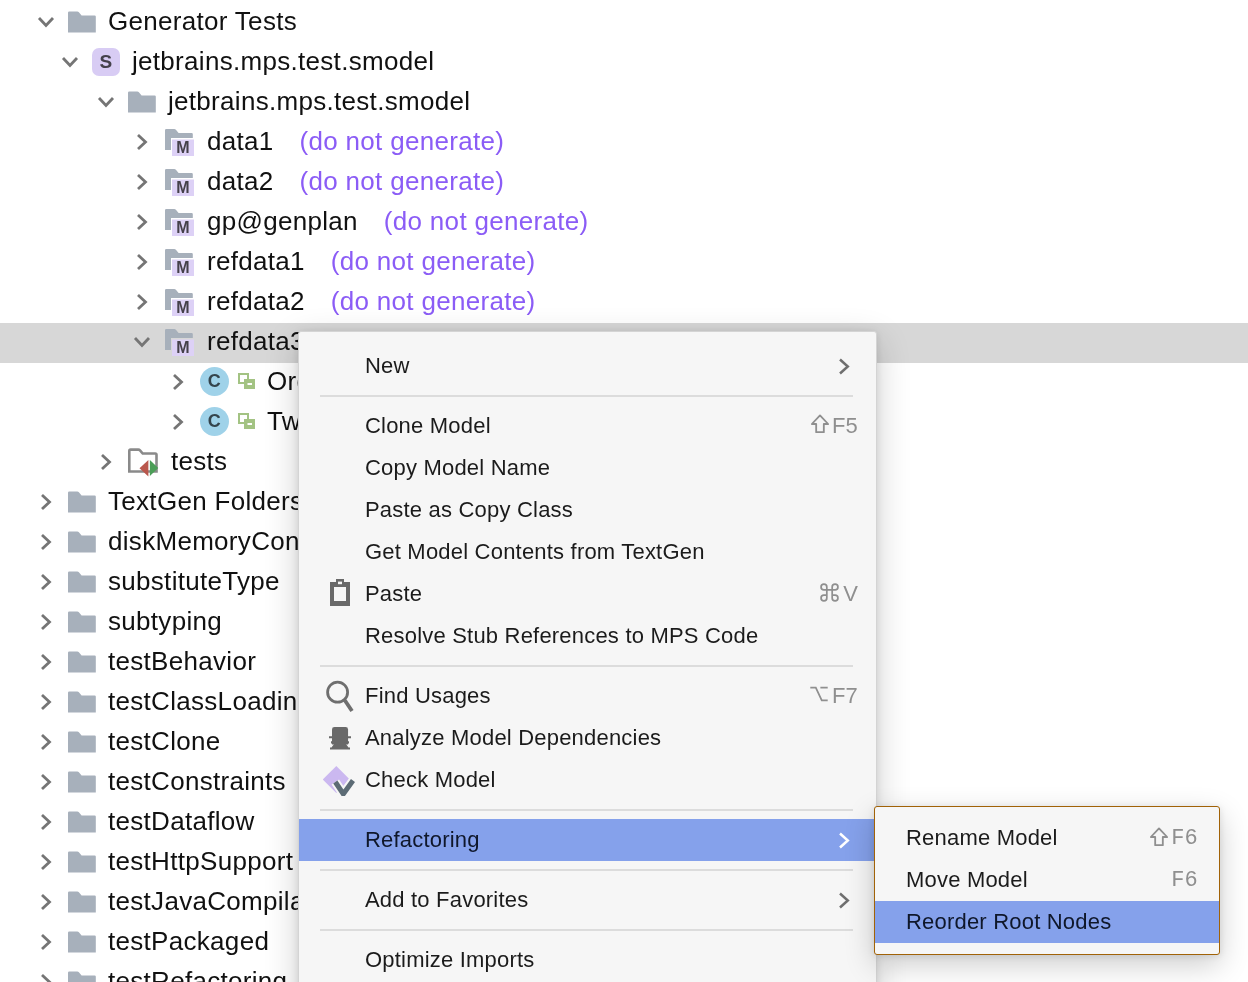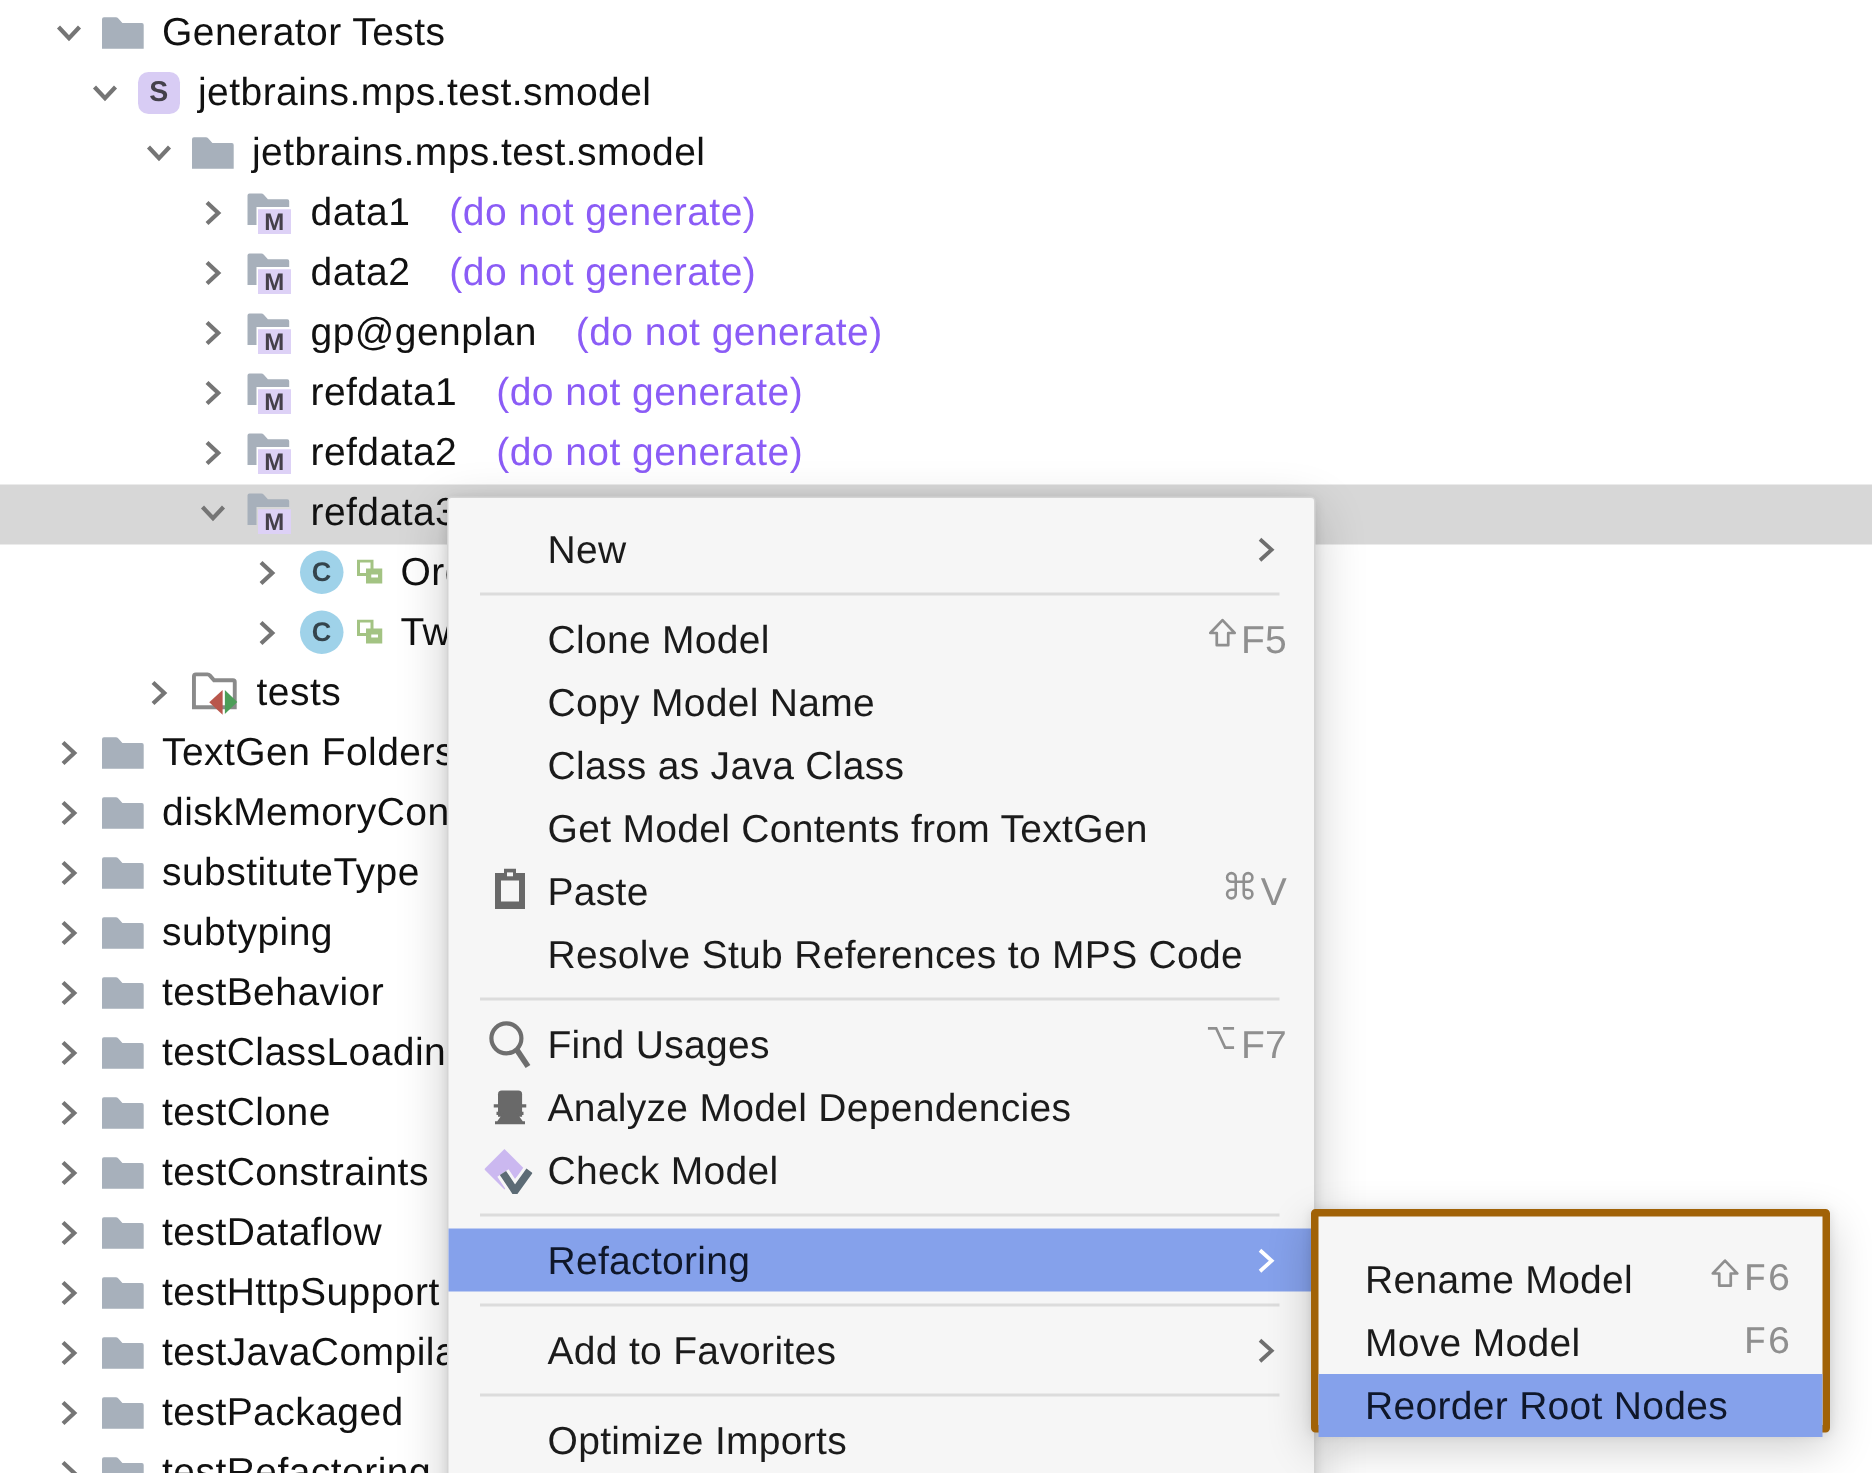--- a/index.html
+++ b/index.html
@@ -15,23 +15,23 @@
 .l1{padding-left:36px}.l2{padding-left:60px}.l3{padding-left:96px}.l4{padding-left:132px}.l5{padding-left:168px}
 .sbadge{width:28px;height:28px;border-radius:7px;background:#d8ccf4;color:#44414b;
  font-size:19px;font-weight:bold;display:flex;align-items:center;justify-content:center;}
 .cbadge{width:29px;height:29px;border-radius:50%;background:#9fd2e9;color:#34444c;
  font-size:18px;font-weight:bold;display:flex;align-items:center;justify-content:center;margin-right:9px;}
 
 .menu{position:absolute;left:298px;top:331px;width:579px;height:700px;background:#f6f6f6;
  border:1px solid #d4d4d4;border-radius:3px;box-sizing:border-box;
  box-shadow:0 10px 34px rgba(0,0,0,.20),0 1px 7px rgba(0,0,0,.10);z-index:5;}
 .submenu{position:absolute;left:874px;top:806px;width:346px;height:149px;background:#f6f6f6;
- border:5px solid #a16207;border-radius:3px;box-sizing:border-box;
- box-shadow:0 10px 30px rgba(0,0,0,.20),0 1px 7px rgba(0,0,0,.10);z-index:6;padding-top:21px;}
-.mi{height:42px;position:relative;display:flex;align-items:center;font-size:26px;letter-spacing:.2px;color:#1b1b1b;}
+ border:1px solid #a16207;border-radius:3px;box-sizing:border-box;
+ box-shadow:0 10px 30px rgba(0,0,0,.20),0 1px 7px rgba(0,0,0,.10);z-index:6;padding-top:10px;}
+.mi{height:42px;position:relative;display:flex;align-items:center;font-size:22px;letter-spacing:.2px;color:#1b1b1b;}
 .menu .mi{padding-left:66px;}
 .submenu .mi{padding-left:31px;}
 .mi .sc{position:absolute;right:18px;color:#8f8f8f;display:flex;align-items:flex-start;}
 .submenu .mi .sc{right:21px;font-family:Liberation Mono, monospace;}
 .mi .arr{position:absolute;right:26px;top:13px;}
 .mi.hl{background:#85a1eb;color:#0f172a;}
 .msep{height:18px;display:flex;align-items:center;}
 .msep div{height:2px;background:#dcdcdc;margin-left:21px;margin-right:23px;width:100%;}
 .micon{position:absolute;left:26px;top:0;width:30px;height:42px;display:flex;align-items:center;justify-content:center;}
 .pad13{height:13px;}
@@ -292,21 +292,21 @@
           <path d="M2 1.5 L9.8 8.5 L2 15.5" fill="none" stroke="#6f6f6f" stroke-width="2.5"></path>
         </svg>
       </span></div>
   <div class="msep">
       <div></div>
     </div>
   <div class="mi">Clone Model<span class="sc"><svg width="22" height="22" viewBox="0 0 23 23" style="margin-right:1px">
           <path d="M11.5 2.5 L20 11.5 H15.5 V20 H7.5 V11.5 H3 Z" fill="none" stroke="#8f8f8f" stroke-width="1.9" stroke-linejoin="round"></path>
         </svg>F5</span></div>
   <div class="mi">Copy Model Name</div>
-  <div class="mi">Class as Java Class</div>
+  <div class="mi">Paste as Copy Class</div>
   <div class="mi">Get Model Contents from TextGen</div>
   <div class="mi"><span class="micon" style="top:-2px">
         <svg width="20" height="27" viewBox="0 0 20 27">
           <rect x="0" y="3" width="20" height="24" fill="#696969"></rect>
           <rect x="6" y="0" width="8" height="7" fill="#696969"></rect>
           <rect x="8" y="2.6" width="4" height="2.6" fill="#f6f6f6"></rect>
           <rect x="4" y="8" width="12" height="14" fill="#f6f6f6"></rect>
         </svg>
       </span>Paste<span class="sc"><svg width="23" height="23" viewBox="0 0 24 24" style="margin-right:2px">
           <path d="M9.2 9.2 V6.2 a3 3 0 1 0 -3 3 H9.2 M9.2 9.2 H14.8 M14.8 9.2 V6.2 a3 3 0 1 1 3 3 H14.8 M14.8 9.2 V14.8 M14.8 14.8 H17.8 a3 3 0 1 1 -3 3 V14.8 M9.2 14.8 H6.2 a3 3 0 1 0 3 3 V14.8 M9.2 14.8 V9.2" fill="none" stroke="#8f8f8f" stroke-width="1.8"></path>

